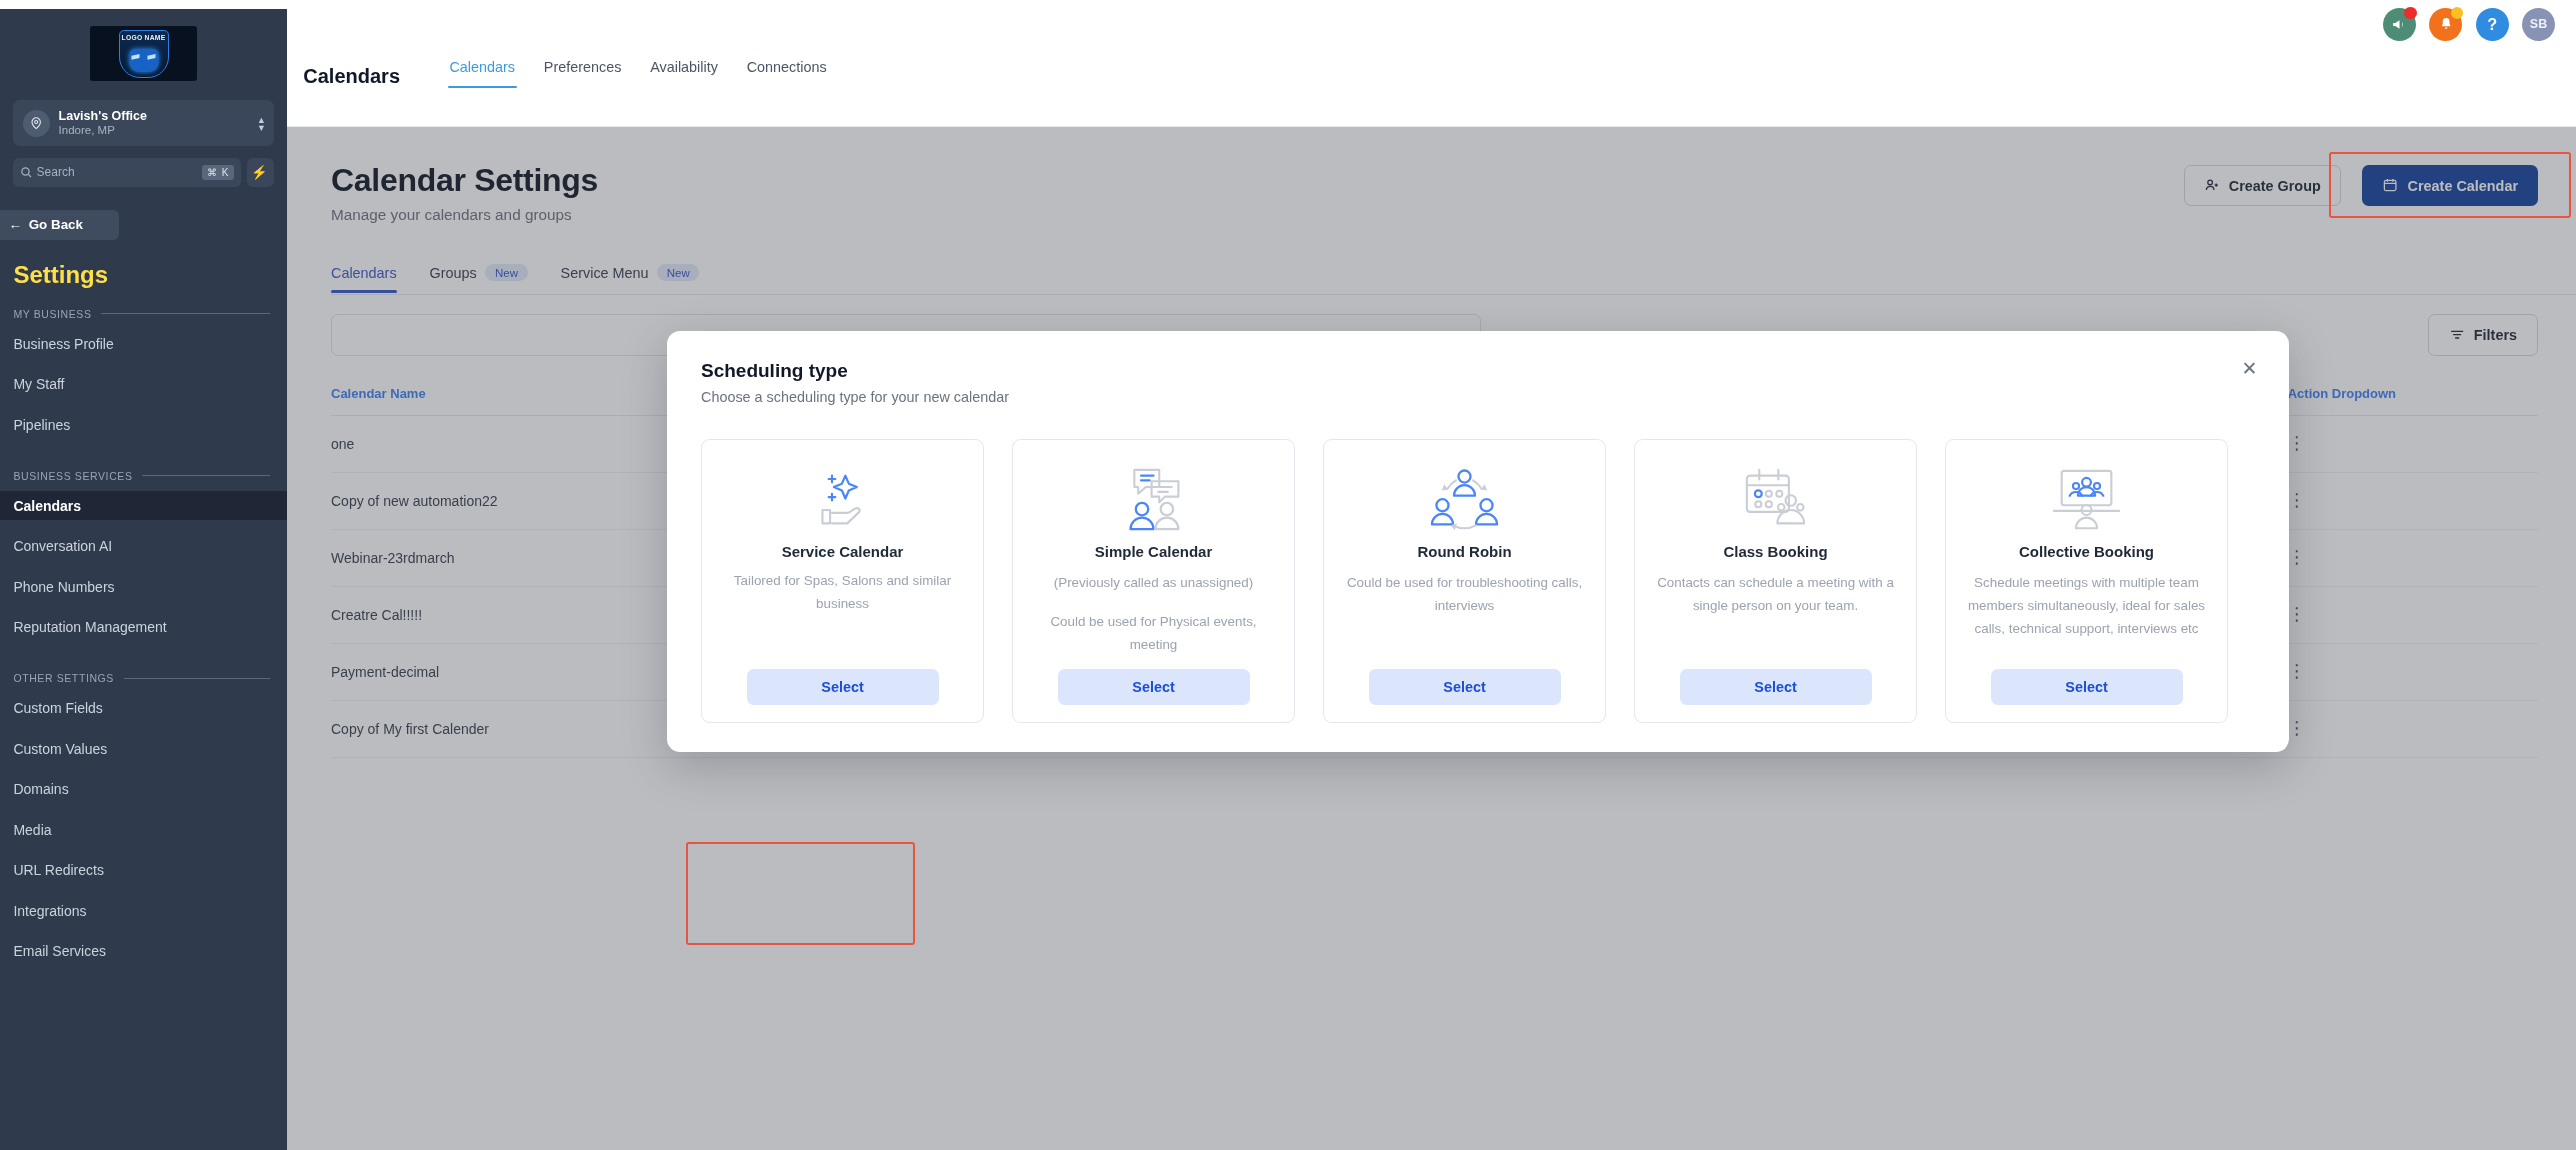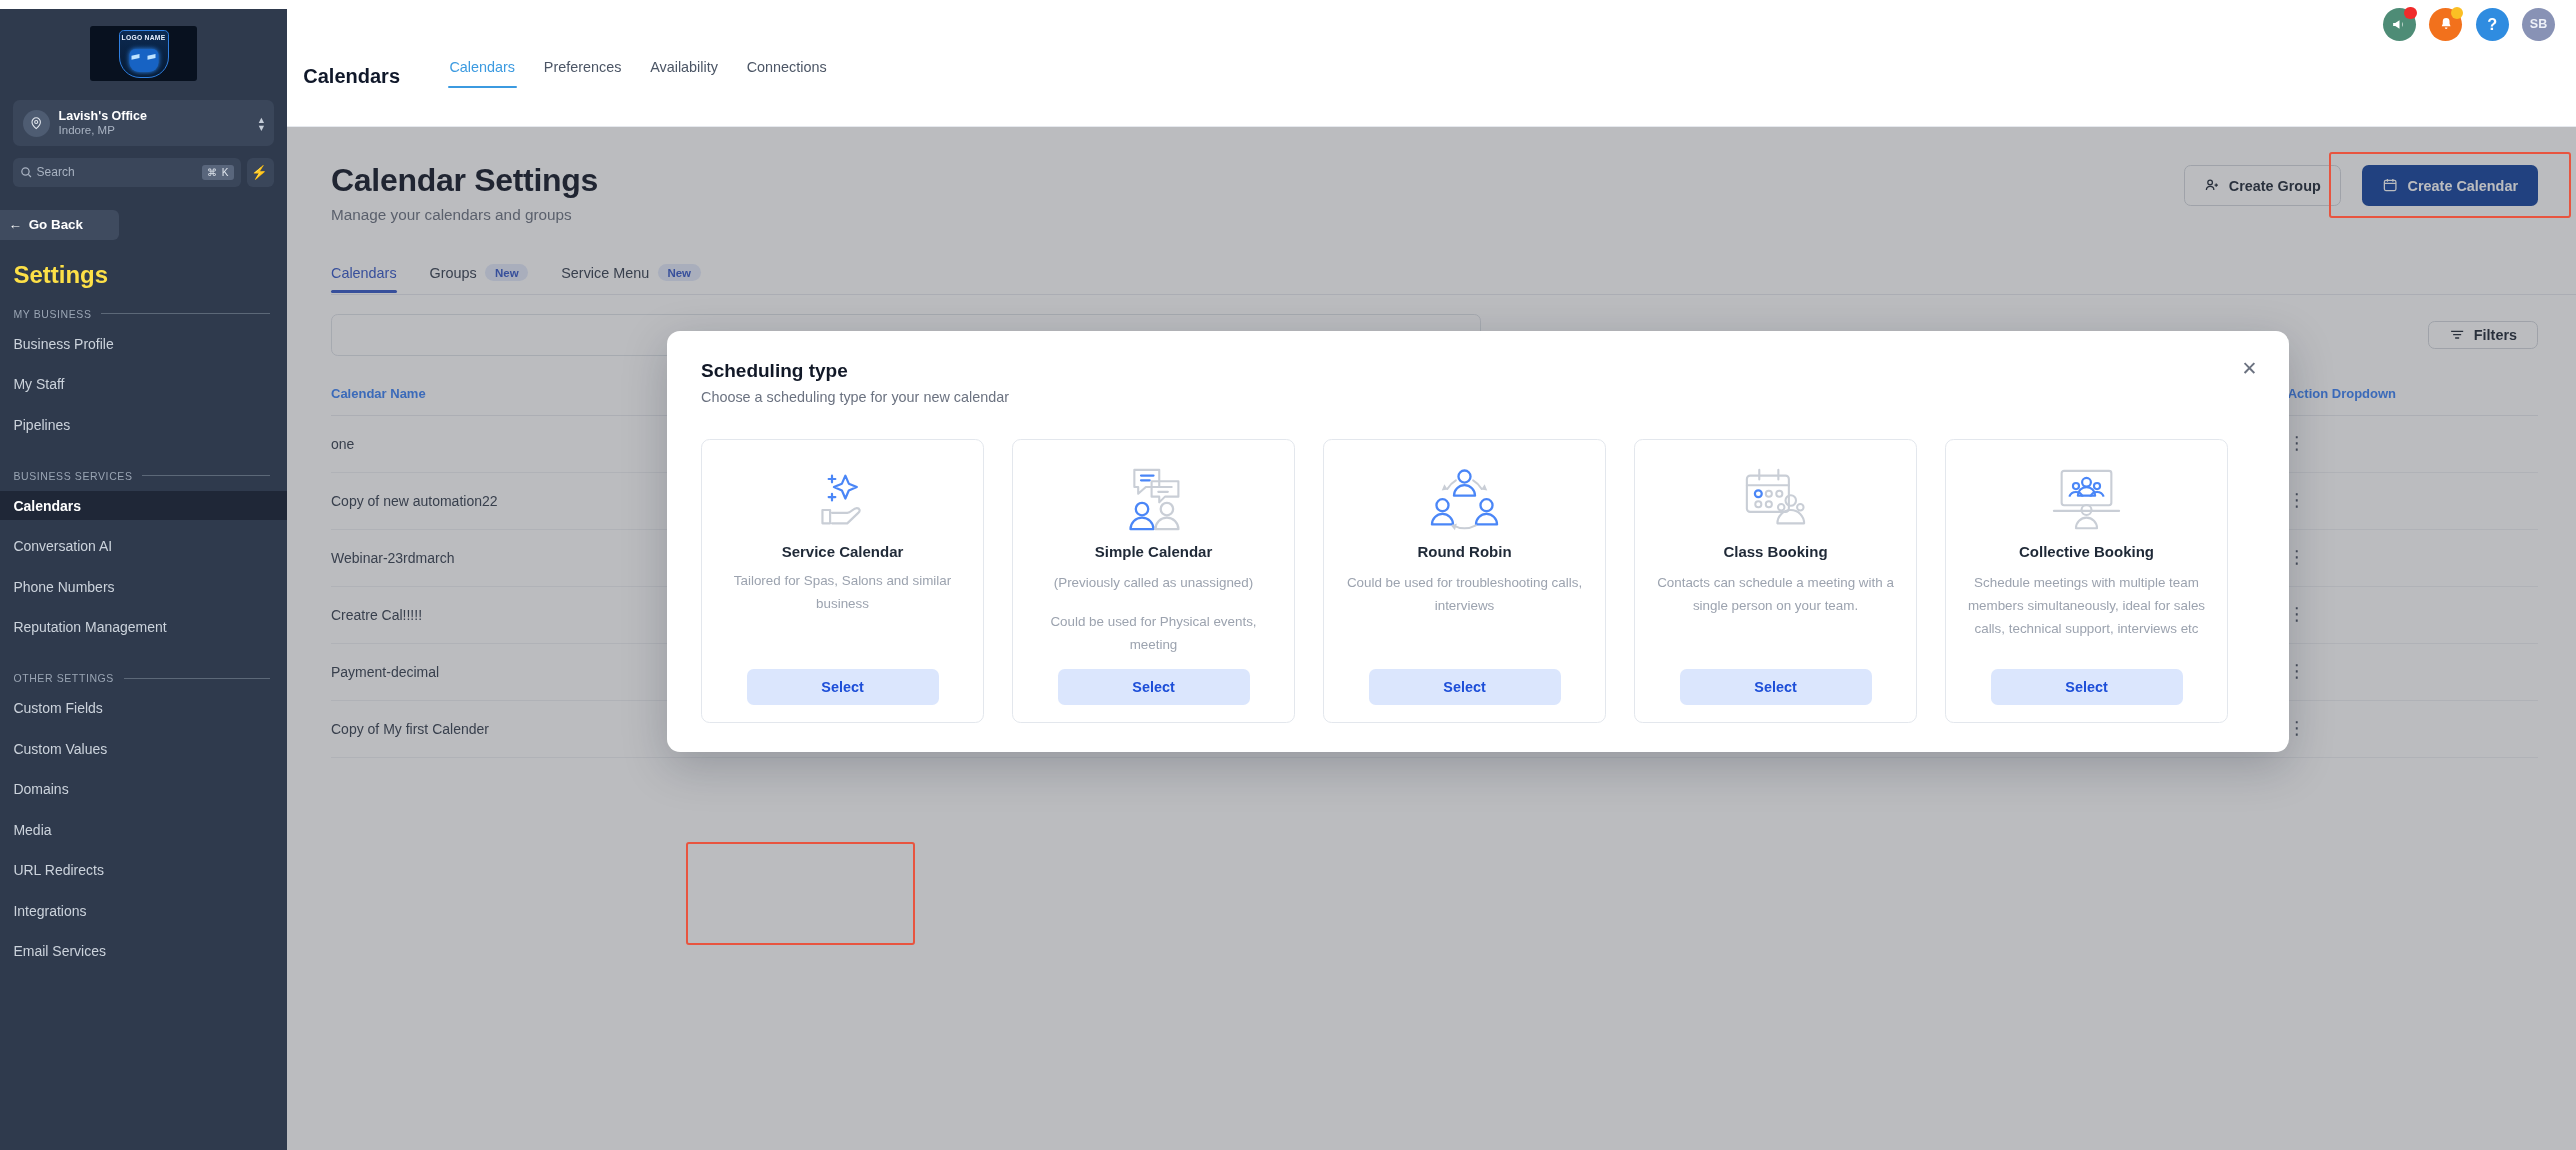--- a/index.html
+++ b/index.html
@@ -187,28 +187,28 @@
   }
 
   .subtabs { margin: 40px 0 0 44px; display: flex; align-items: center; gap: 33px;
              border-bottom: 1px solid #e6e9ee; padding-bottom: 0; position: relative; }
   .subtab { font-size: 14.4px; color: #374151; padding-bottom: 12.5px; cursor: pointer;
             display: flex; align-items: center; gap: 8.6px; position: relative; }
   .subtab.active { color: #3558c8; }
   .subtab.active:after { content:''; position:absolute; left:0; right:0; bottom:0; height:2.9px;
                          background:#3558c8; border-radius:1.9px; }
   .pill-new {
-    background: #e3eafb; color: #3558c8; font-size: 11.5px; font-weight: bold;
+    background: #e3eafb; color: #3558c8; font-size: 11.5px; font-weight: normal;
     border-radius: 10.5px; padding: 2.9px 9.6px;
   }
 
   .toolbar { margin: 19px 38px 0 44px; display: flex; justify-content: space-between; align-items: center; }
   .search-wide { width: 1150px; height: 42px; border: 1px solid #dfe3e9; border-radius: 6.7px; background: #fff; }
   .btn-filters {
-    height: 28px; border: 1px solid #d4d8de; border-radius: 6.7px; background: #fff;
+    height: 42px; border: 1px solid #d4d8de; border-radius: 6.7px; background: #fff;
     display: flex; align-items: center; gap: 8.6px; padding: 0 20px;
     font-size: 14.4px; color: #1f2937; font-weight: bold; cursor: pointer;
   }
 
   table.cal { width: calc(100% - 82px); margin: 17px 38px 0 44px; border-collapse: collapse; table-layout: fixed; }
   table.cal th {
     text-align: left; font-size: 13px; color: #3b82f6; font-weight: bold;
     padding: 13.4px 0 13.4px 0; border-bottom: 1px solid #e8eaee;
   }
   table.cal td {

